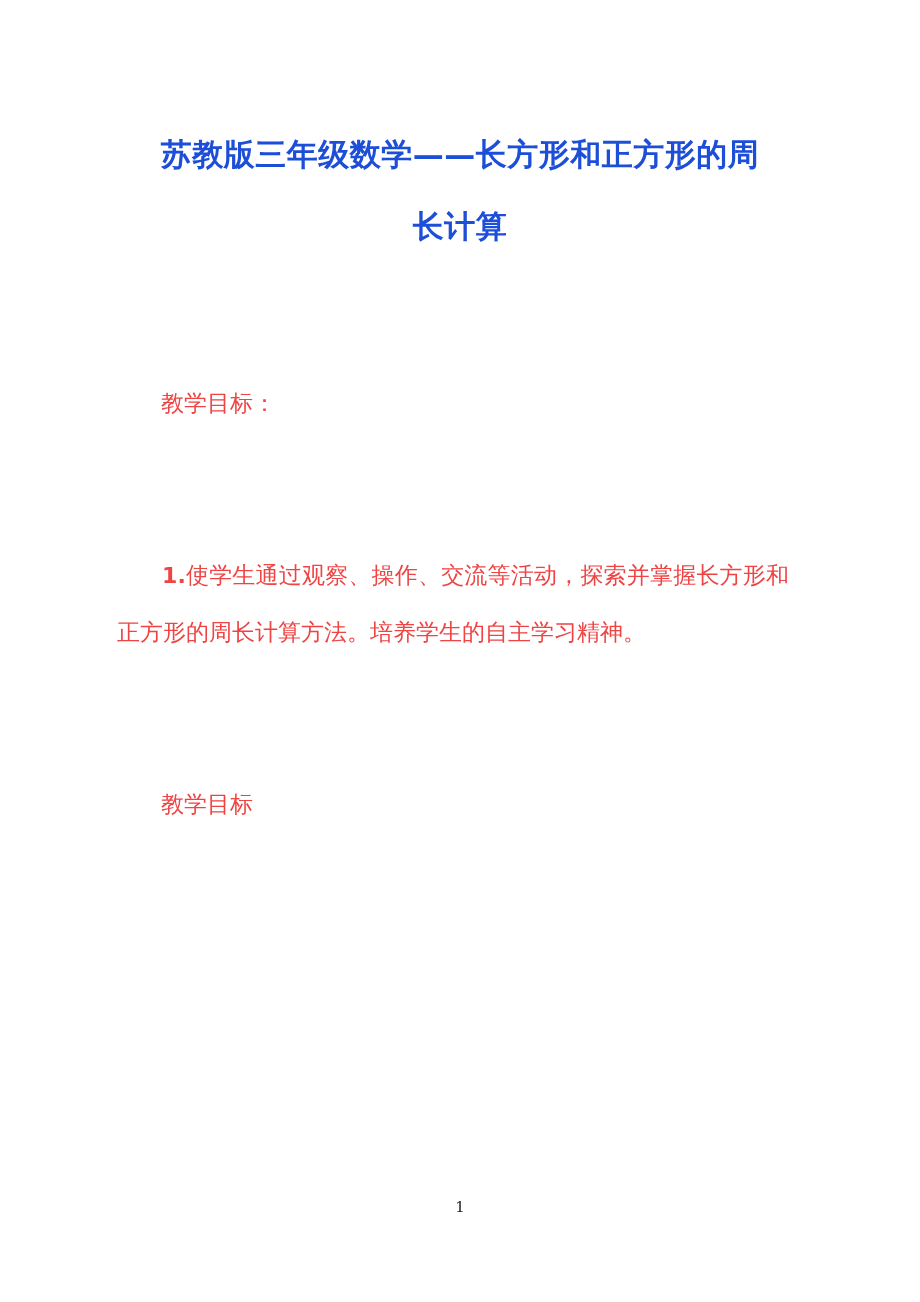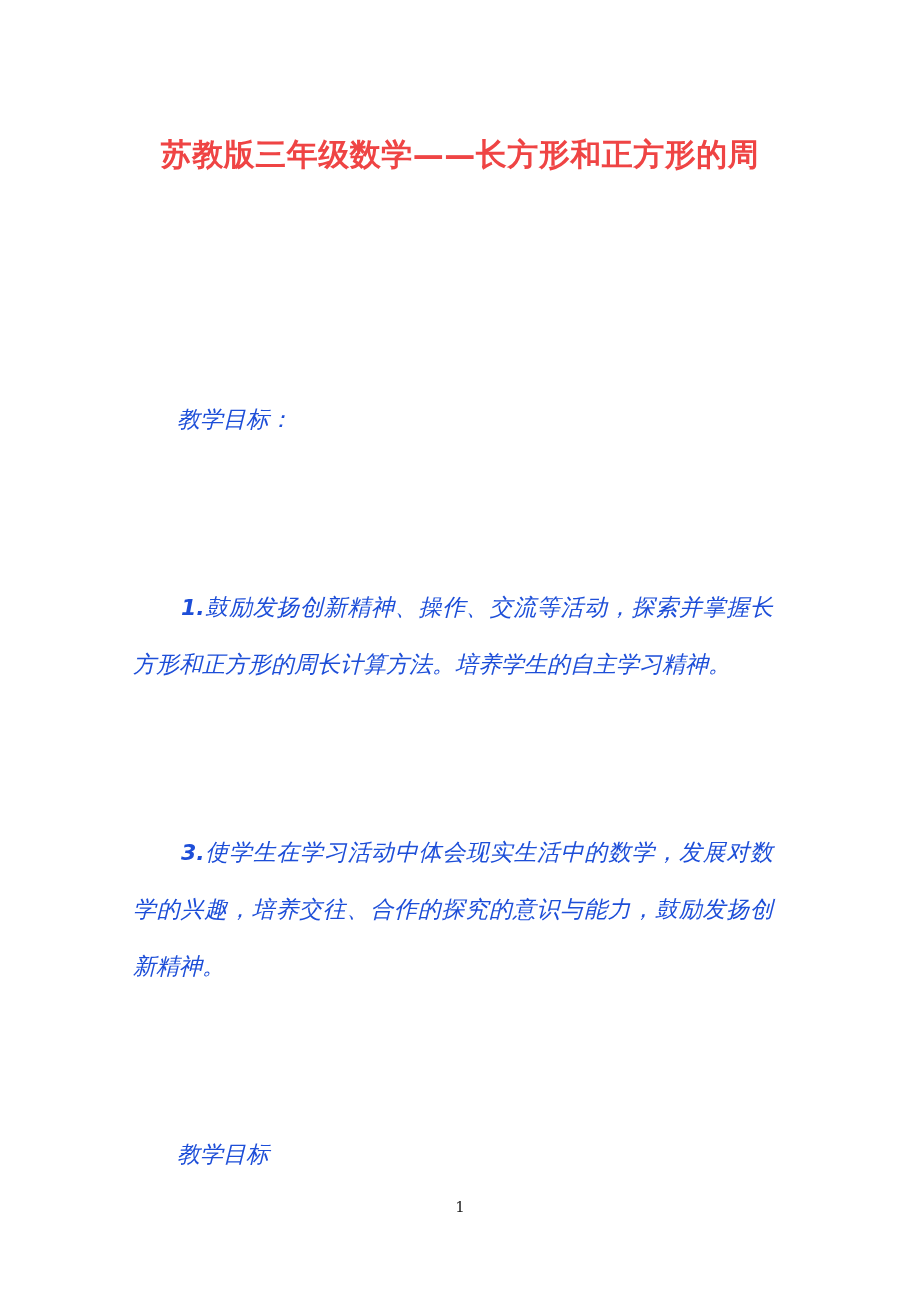--- a/index.html
+++ b/index.html
@@ -22,44 +22,43 @@
     position: absolute;
     left: 0;
     top: 118px;
     width: 920px;
     text-align: center;
     font-family: "DejaVu Sans", "Liberation Sans", sans-serif;
     font-weight: bold;
     font-size: 31px;
     line-height: 72px;
     letter-spacing: 0.5px;
-    color: #ef4444;
+    color: #1d4ed8;
   }
   .doc-title .title-line {
     display: block;
     white-space: nowrap;
   }
 
   
   .body-block {
     position: absolute;
     left: 117px;
     top: 318px;
     width: 672px;
   }
   .para {
     font-size: 23px;
     line-height: 57.2px;
-    color: #1d4ed8;
+    color: #ef4444;
     text-align: justify;
     text-justify: inter-ideograph;
-    margin: 16px;
+    margin: 0;
     white-space: pre-wrap;
     word-break: break-all;
-    font-style: italic;
   }
   .para.indent {
     text-indent: 2em;
   }
   .para .lead-num {
     font-family: "DejaVu Sans", "Liberation Sans", sans-serif;
     font-weight: bold;
     font-size: 22px;
   }
 
@@ -75,36 +74,34 @@
     color: #1a1a1a;
   }
 </style>
 </head>
 <body>
 
 <div class="page">
 
   <div class="doc-title">
     <span class="title-line">苏教版三年级数学——长方形和正方形的周</span>
+    <span class="title-line">长计算</span>
   </div>
 
   <div class="body-block">
 
     <p class="para indent">
       <span>教学目标：</span>
     </p>
 
     <p class="para indent">
-      <span class="lead-num">1.</span><span>鼓励发扬创新精神、操作、交流等活动，探索并掌握长方形和正方形的周长计算方法。培养学生的自主学习精神。</span>
+      <span class="lead-num">1.</span><span>使学生通过观察、操作、交流等活动，探索并掌握长方形和正方形的周长计算方法。培养学生的自主学习精神。</span>
     </p>
 
 
-    <p class="para indent">
-      <span class="lead-num">3.</span><span>使学生在学习活动中体会现实生活中的数学，发展对数学的兴趣，培养交往、合作的探究的意识与能力，鼓励发扬创新精神。</span>
-    </p>
 
     <p class="para indent">
       <span>教学目标</span>
     </p>
 
   </div>
 
   <div class="page-number">1</div>
 
 </div>

